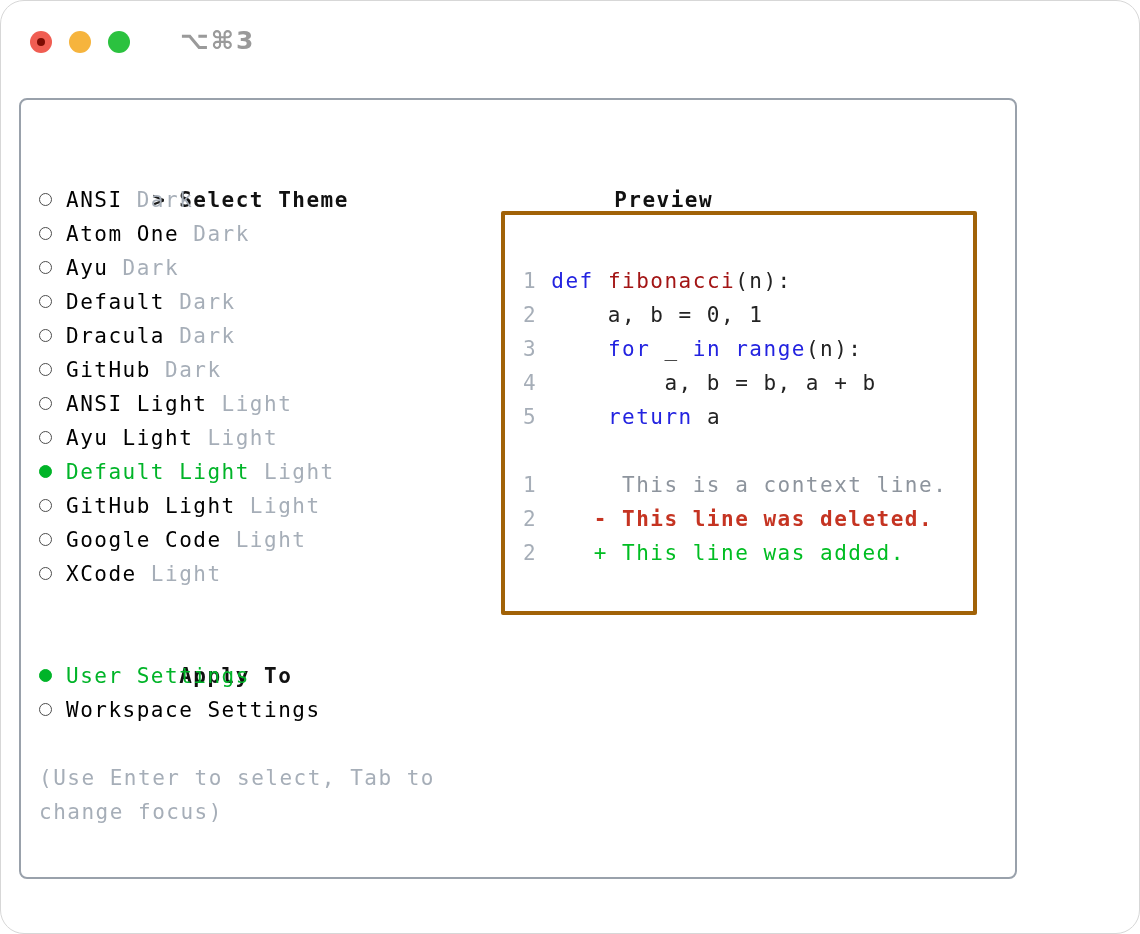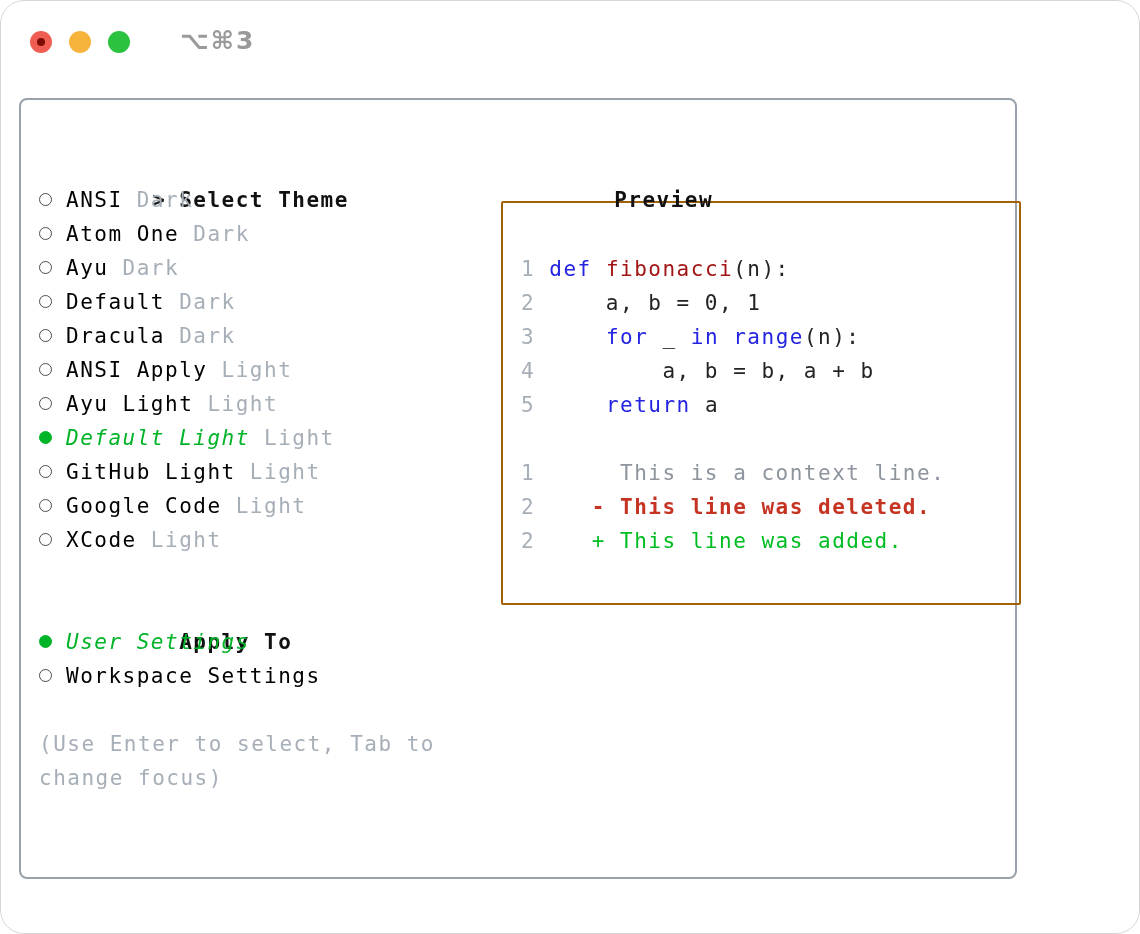--- a/index.html
+++ b/index.html
@@ -67,33 +67,33 @@
   .prefix{display:inline-block; width:27px;}
   .caret{font-weight:bold; color:#1a1a1a;}
   .hdr{font-weight:bold; color:#111;}
   .circle{
     display:inline-block; width:13px; height:13px;
     border:1.5px solid #4d4d4d; border-radius:50%;
     vertical-align:baseline; margin-bottom:1px;
   }
   .circle.filled{background:var(--green); border-color:var(--green);}
   .name{color:#000000;}
-  .selected .name{color:var(--green);font-style:italic;}
+  .selected .name{color:var(--green);}
   .variant{color:var(--muted);text-align:right;}
   .help{
     color:var(--muted); width:436px; white-space:normal;
     margin-top:0;
   }
 
   
   .preview-head{height:34px;}
   .preview-box{
-    margin-top:18px;
-    width:520px; height:404px;
-    border:2px solid #a16207;
+    margin-top:28px;
+    width:476px; height:404px;
+    border:4px solid #a16207;
     border-radius:2px;
     padding:49px 0 0 18px;
     overflow:hidden;
   }
   .pline{height:34px; white-space:pre;}
   .tk-num{color:var(--muted);}
   .tk-kw{color:var(--kw);}
   .tk-fn{color:var(--fn);}
   .tk-pl{color:#232323;}
   .tk-ctx{color:var(--ctx);}
@@ -120,21 +120,22 @@
       <div class="row">
         <span class="prefix caret">&gt;</span><span class="hdr">Select Theme</span>
       </div>
 
       <div id="theme-list">
           <div class="row item"><span class="prefix"><span class="circle"></span></span><span class="name">ANSI</span><span class="variant"> Dark</span></div>
           <div class="row item"><span class="prefix"><span class="circle"></span></span><span class="name">Atom One</span><span class="variant"> Dark</span></div>
           <div class="row item"><span class="prefix"><span class="circle"></span></span><span class="name">Ayu</span><span class="variant"> Dark</span></div>
           <div class="row item"><span class="prefix"><span class="circle"></span></span><span class="name">Default</span><span class="variant"> Dark</span></div>
           <div class="row item"><span class="prefix"><span class="circle"></span></span><span class="name">Dracula</span><span class="variant"> Dark</span></div>
-          <div class="row item"><span class="prefix"><span class="circle"></span></span><span class="name">ANSI Apply</span><span class="variant"> Light</span></div>
+          <div class="row item"><span class="prefix"><span class="circle"></span></span><span class="name">GitHub</span><span class="variant"> Dark</span></div>
+          <div class="row item"><span class="prefix"><span class="circle"></span></span><span class="name">ANSI Light</span><span class="variant"> Light</span></div>
           <div class="row item"><span class="prefix"><span class="circle"></span></span><span class="name">Ayu Light</span><span class="variant"> Light</span></div>
           <div class="row item selected"><span class="prefix"><span class="circle filled"></span></span><span class="name">Default Light</span><span class="variant"> Light</span></div>
           <div class="row item"><span class="prefix"><span class="circle"></span></span><span class="name">GitHub Light</span><span class="variant"> Light</span></div>
           <div class="row item"><span class="prefix"><span class="circle"></span></span><span class="name">Google Code</span><span class="variant"> Light</span></div>
           <div class="row item"><span class="prefix"><span class="circle"></span></span><span class="name">XCode</span><span class="variant"> Light</span></div>
         </div>
 
       <div class="row blank"></div>
 
       <div class="row">

